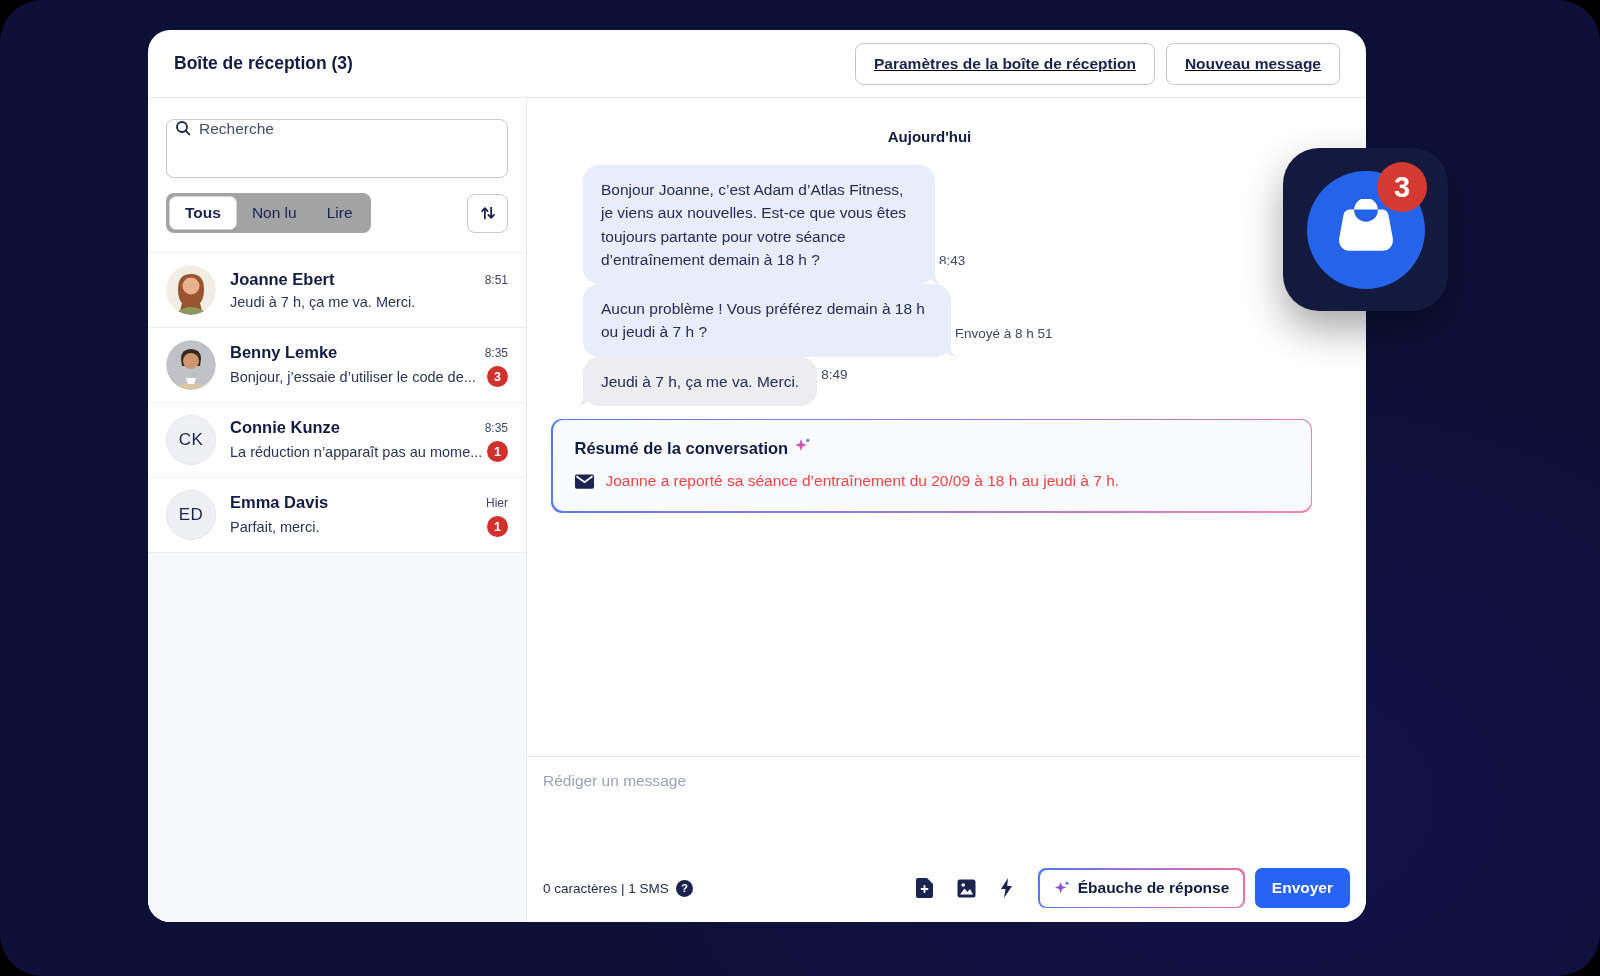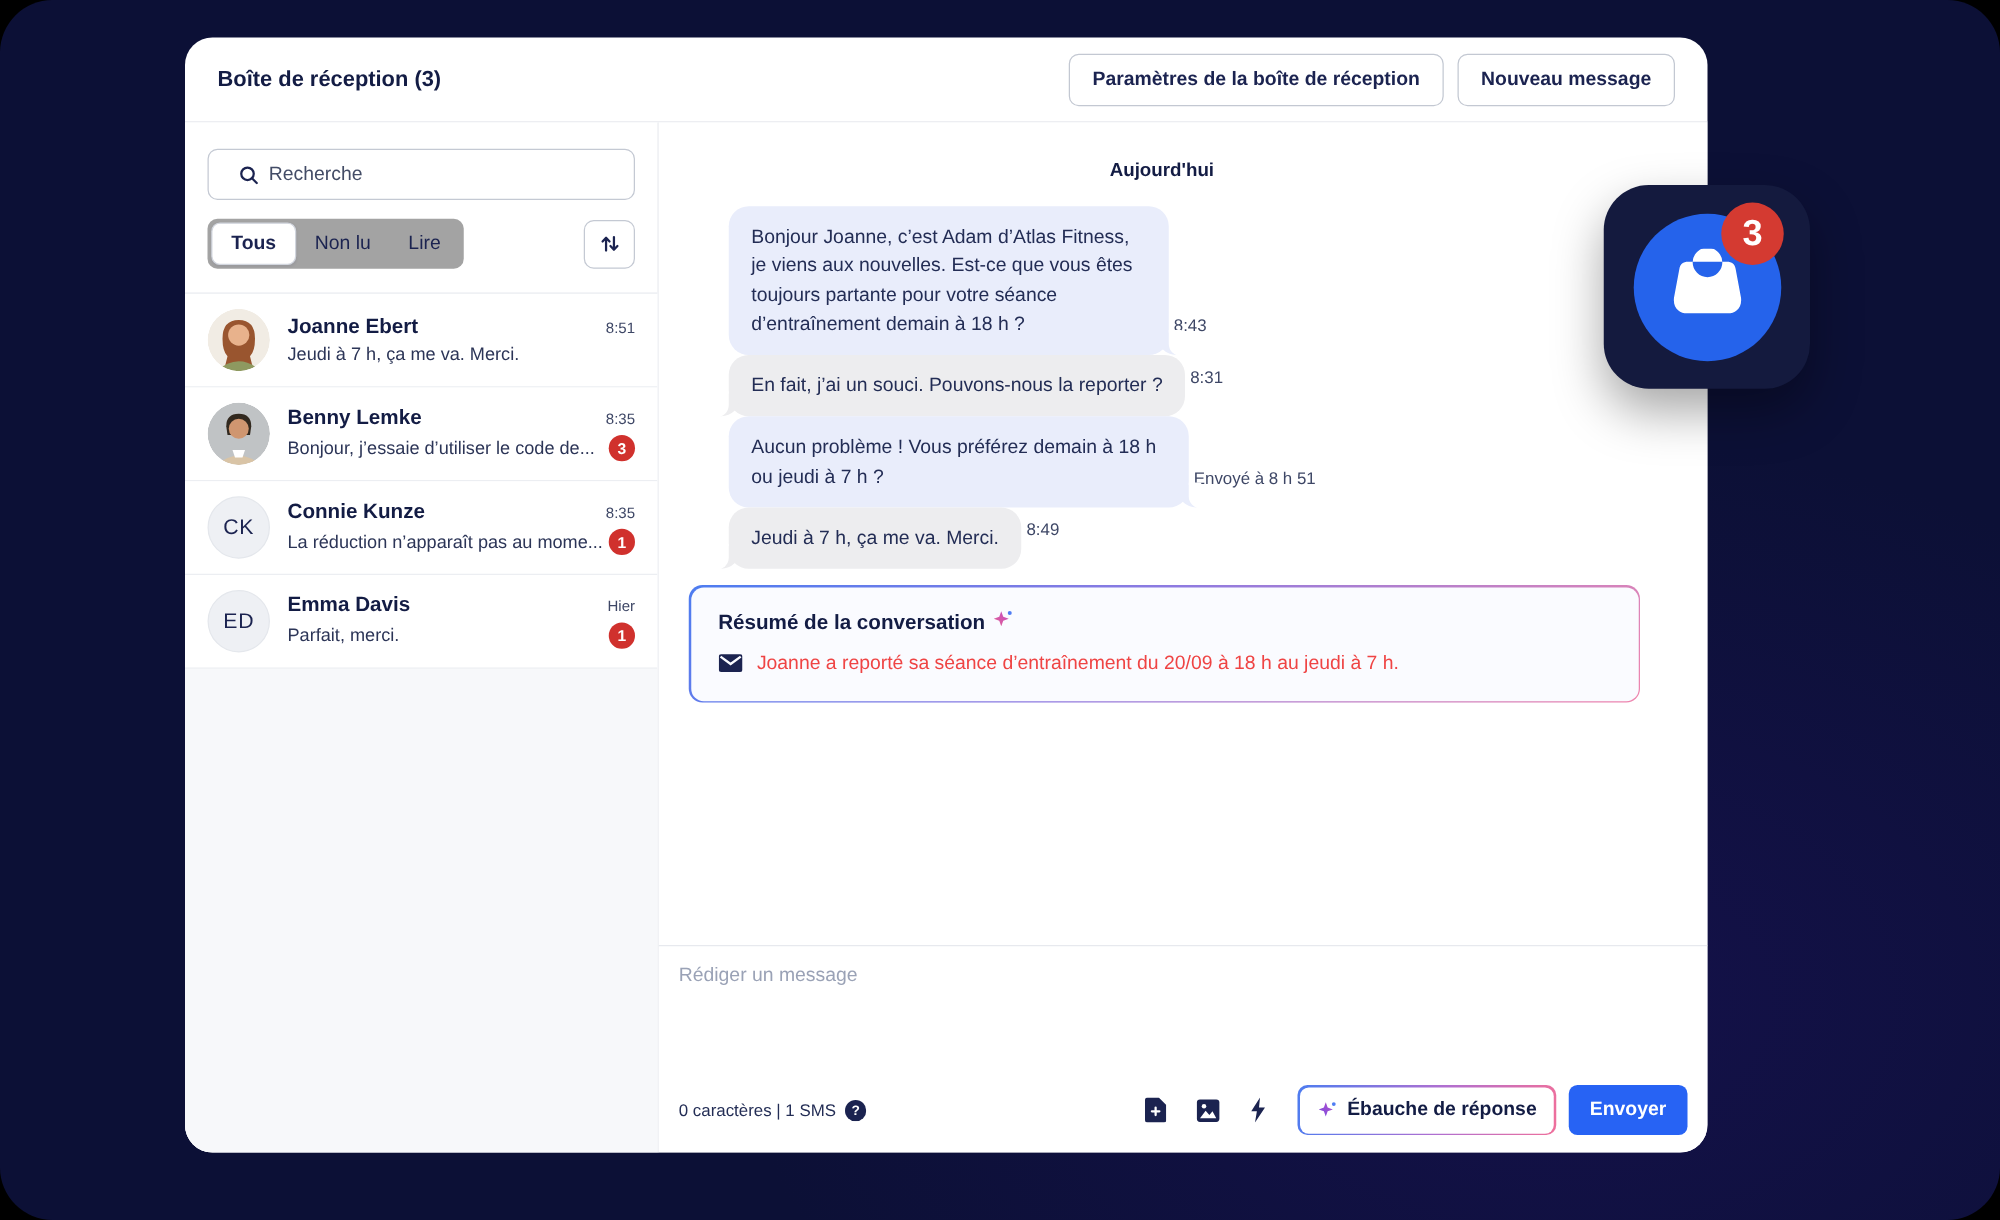--- a/index.html
+++ b/index.html
@@ -25,42 +25,42 @@
     display:flex; flex-direction:column;
     overflow:hidden;
   }
   .card-header {
     height:68px; flex:0 0 68px;
     display:flex; align-items:center; justify-content:space-between;
     padding:0 26px;
     border-bottom:1px solid #e7e9ee;
   }
   .card-title { font-size:17.5px; font-weight:700; color:#131c44; }
-  .header-actions { display:flex; gap:11px; }
+  .header-actions { display:flex; gap:11px;text-decoration:underline; }
   .btn-outline {
     background:#fff; border:1px solid #c3c8d2; border-radius:8px;
     height:42px; padding:0 18px;
     font-family:inherit; font-size:15.5px; font-weight:700; color:#1b2350;
     cursor:pointer; display:flex; align-items:center;
   }
 
   .card-body { flex:1; display:flex; min-height:0; }
 
   
   .sidebar {
     width:379px; flex:0 0 379px;
     border-right:1px solid #e7e9ee;
     display:flex; flex-direction:column;
     background:#fff;
   }
   .search-wrap { padding:21px 18px 0; }
   .search-box {
-    display:flex; align-items:center; gap:8px;
+    display:flex; align-items:flex-start; gap:8px;
     border:1px solid #c4c9d3; border-radius:8px;
-    height:41px; padding:0 24px; background:#fff;
+    height:59px; padding:0 8px; background:#fff;
   }
   .search-box input {
     border:none; outline:none; flex:1;
     font-family:inherit; font-size:15.5px; color:#1b2350;
   }
   .search-box input::placeholder { color:#3c4souci; color:#434c66; }
   .filter-row {
     padding:15px 18px 19px;
     display:flex; align-items:center; justify-content:space-between;
   }
@@ -346,24 +346,20 @@
 
       <div class="chat">
         <div class="messages">
           <div class="day-label">Aujourd'hui</div>
 
           <div class="msg out">
             <div class="bubble w352">Bonjour Joanne, c’est Adam d’Atlas Fitness, je viens aux nouvelles. Est-ce que vous êtes toujours partante pour votre séance d’entraînement demain à 18 h ?</div>
             <div class="msg-time">8:43</div>
           </div>
 
-          <div class="msg in">
-            <div class="bubble">En fait, j’ai un souci. Pouvons-nous la reporter ?</div>
-            <div class="msg-time">8:31</div>
-          </div>
 
           <div class="msg out">
             <div class="bubble w368">Aucun problème ! Vous préférez demain à 18 h ou jeudi à 7 h ?</div>
             <div class="msg-time">Envoyé à 8 h 51</div>
           </div>
 
           <div class="msg in">
             <div class="bubble">Jeudi à 7 h, ça me va. Merci.</div>
             <div class="msg-time">8:49</div>
           </div>

